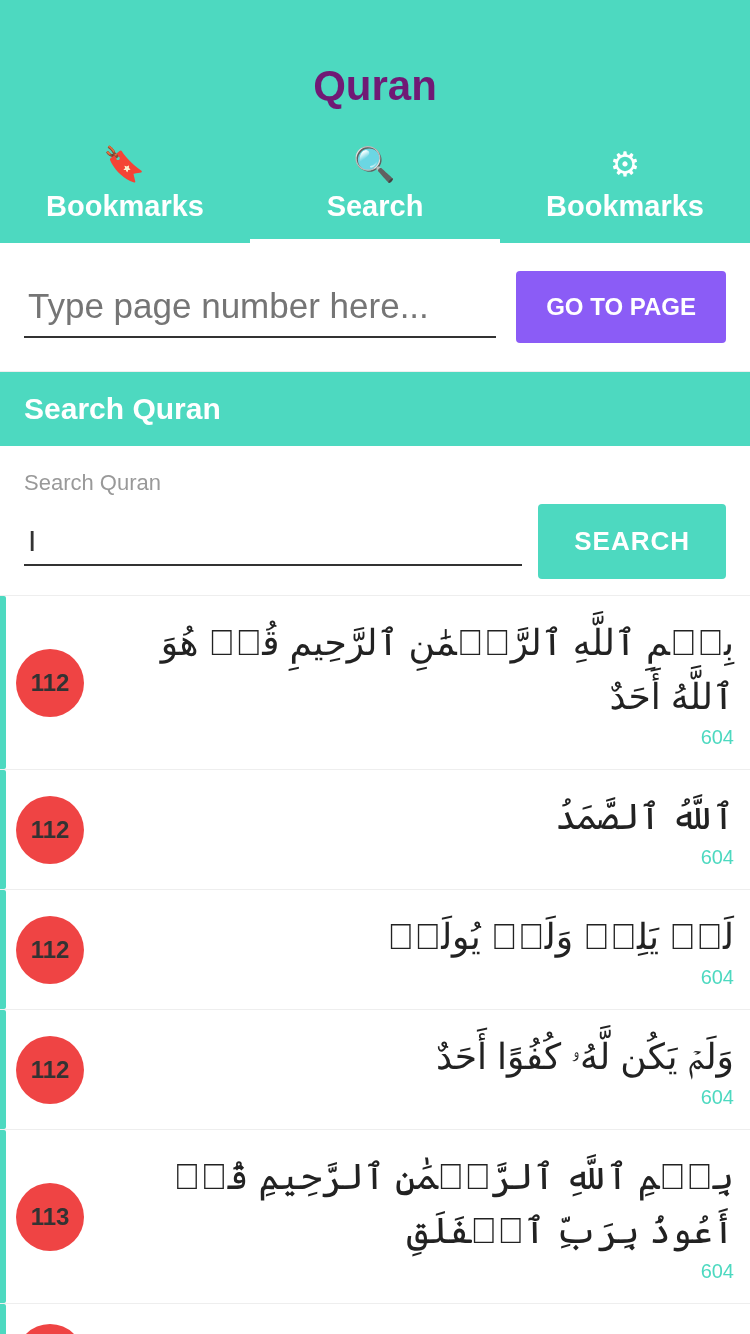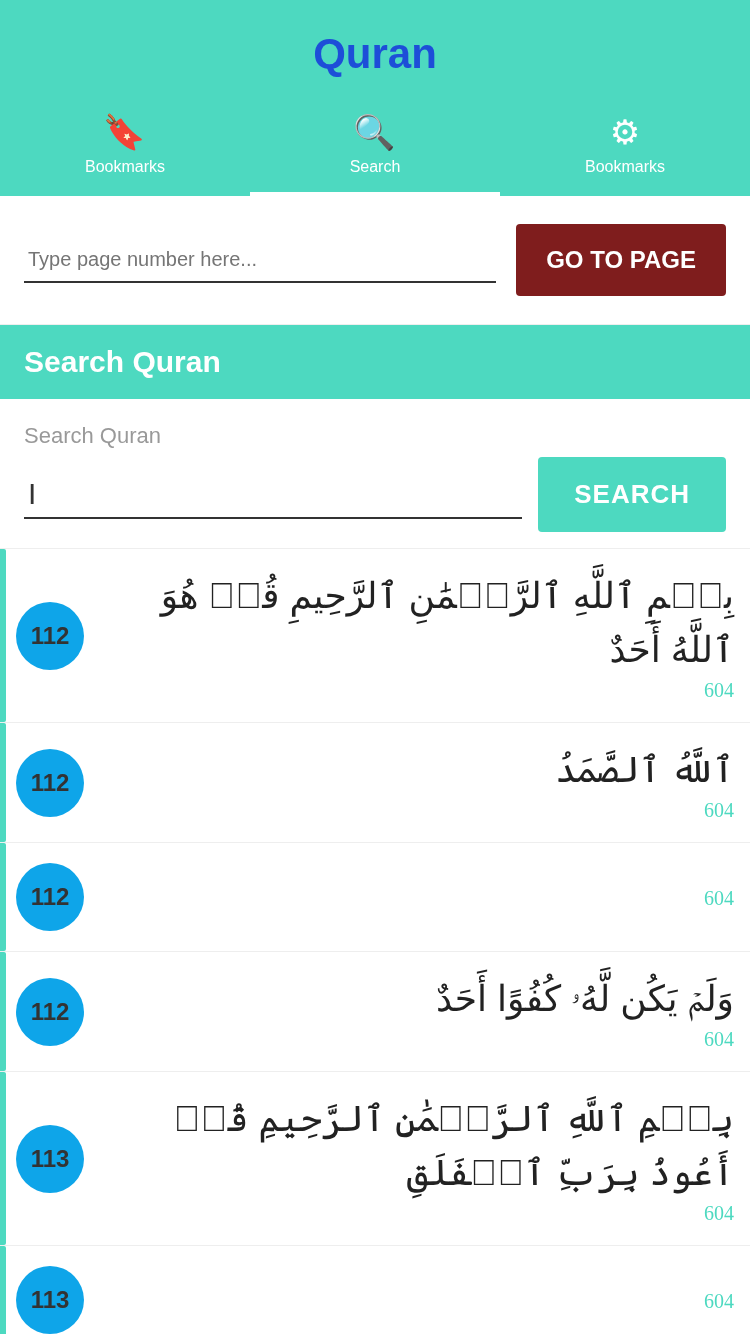--- a/index.html
+++ b/index.html
@@ -12,24 +12,25 @@
       overflow-x: hidden;
     }
 
     
     .header {
       background: #4DD9C0;
       text-align: center;
       padding: 30px 0 0 0;
     }
     .header-title {
-      color: #1d4ed8;
+      color: #701a75;
       font-size: 42px;
       font-weight: bold;
       padding-bottom: 20px;
+      margin-top: 32px;
     }
 
     
     .tab-bar {
       display: flex;
       background: #4DD9C0;
     }
     .tab-item {
       flex: 1;
       display: flex;
@@ -43,43 +44,44 @@
       position: relative;
     }
     .tab-item.active {
       border-bottom: 4px solid #fff;
     }
     .tab-icon {
       font-size: 34px;
       margin-bottom: 6px;
     }
     .tab-label {
-      font-size: 16px;
+      font-size: 29px;
+      font-weight: bold;
     }
 
     
     .page-number-section {
       display: flex;
       align-items: center;
       padding: 28px 24px;
       background: #fff;
       border-bottom: 1px solid #eee;
     }
     .page-number-input {
       flex: 1;
       border: none;
       border-bottom: 2px solid #333;
-      font-size: 20px;
+      font-size: 35px;
       padding: 10px 4px;
       outline: none;
       color: #737373;
       margin-right: 20px;
     }
     .go-to-page-btn {
-      background: #7f1d1d;
+      background: #8b5cf6;
       color: #fff;
       border: none;
       font-size: 24px;
       font-weight: bold;
       padding: 22px 30px;
       cursor: pointer;
       border-radius: 4px;
       white-space: nowrap;
     }
 
@@ -144,21 +146,21 @@
       cursor: pointer;
       position: relative;
     }
     .result-item:last-child {
       border-bottom: none;
     }
     .surah-badge {
       width: 68px;
       height: 68px;
       border-radius: 50%;
-      background: #0ea5e9;
+      background: #ef4444;
       display: flex;
       align-items: center;
       justify-content: center;
       font-size: 24px;
       font-weight: bold;
       color: #333;
       flex-shrink: 0;
       margin-right: 20px;
       text-align: center;
     }
@@ -174,21 +176,20 @@
       line-height: 1.5;
       direction: rtl;
       text-align: right;
     }
     .page-number-badge {
       font-size: 20px;
       color: #4DD9C0;
       display: block;
       text-align: right;
       margin-top: 2px;
-      font-family: Liberation Serif, serif;
     }
 
     
     .left-indicator {
       width: 6px;
       background: #4DD9C0;
       position: absolute;
       left: 0;
       top: 0;
       bottom: 0;
@@ -248,20 +249,21 @@
       <div class="surah-badge">112</div>
       <div class="result-content">
         <span class="arabic-text">ٱللَّهُ ٱلصَّمَدُ</span>
         <span class="page-number-badge">604</span>
       </div>
     </div>
     <div class="result-item">
       <div class="left-indicator"></div>
       <div class="surah-badge">112</div>
       <div class="result-content">
+        <span class="arabic-text">لَمۡ يَلِدۡ وَلَمۡ يُولَدۡ</span>
         <span class="page-number-badge">604</span>
       </div>
     </div>
     <div class="result-item">
       <div class="left-indicator"></div>
       <div class="surah-badge">112</div>
       <div class="result-content">
         <span class="arabic-text">وَلَمۡ يَكُن لَّهُۥ كُفُوًا أَحَدٌ</span>
         <span class="page-number-badge">604</span>
       </div>

